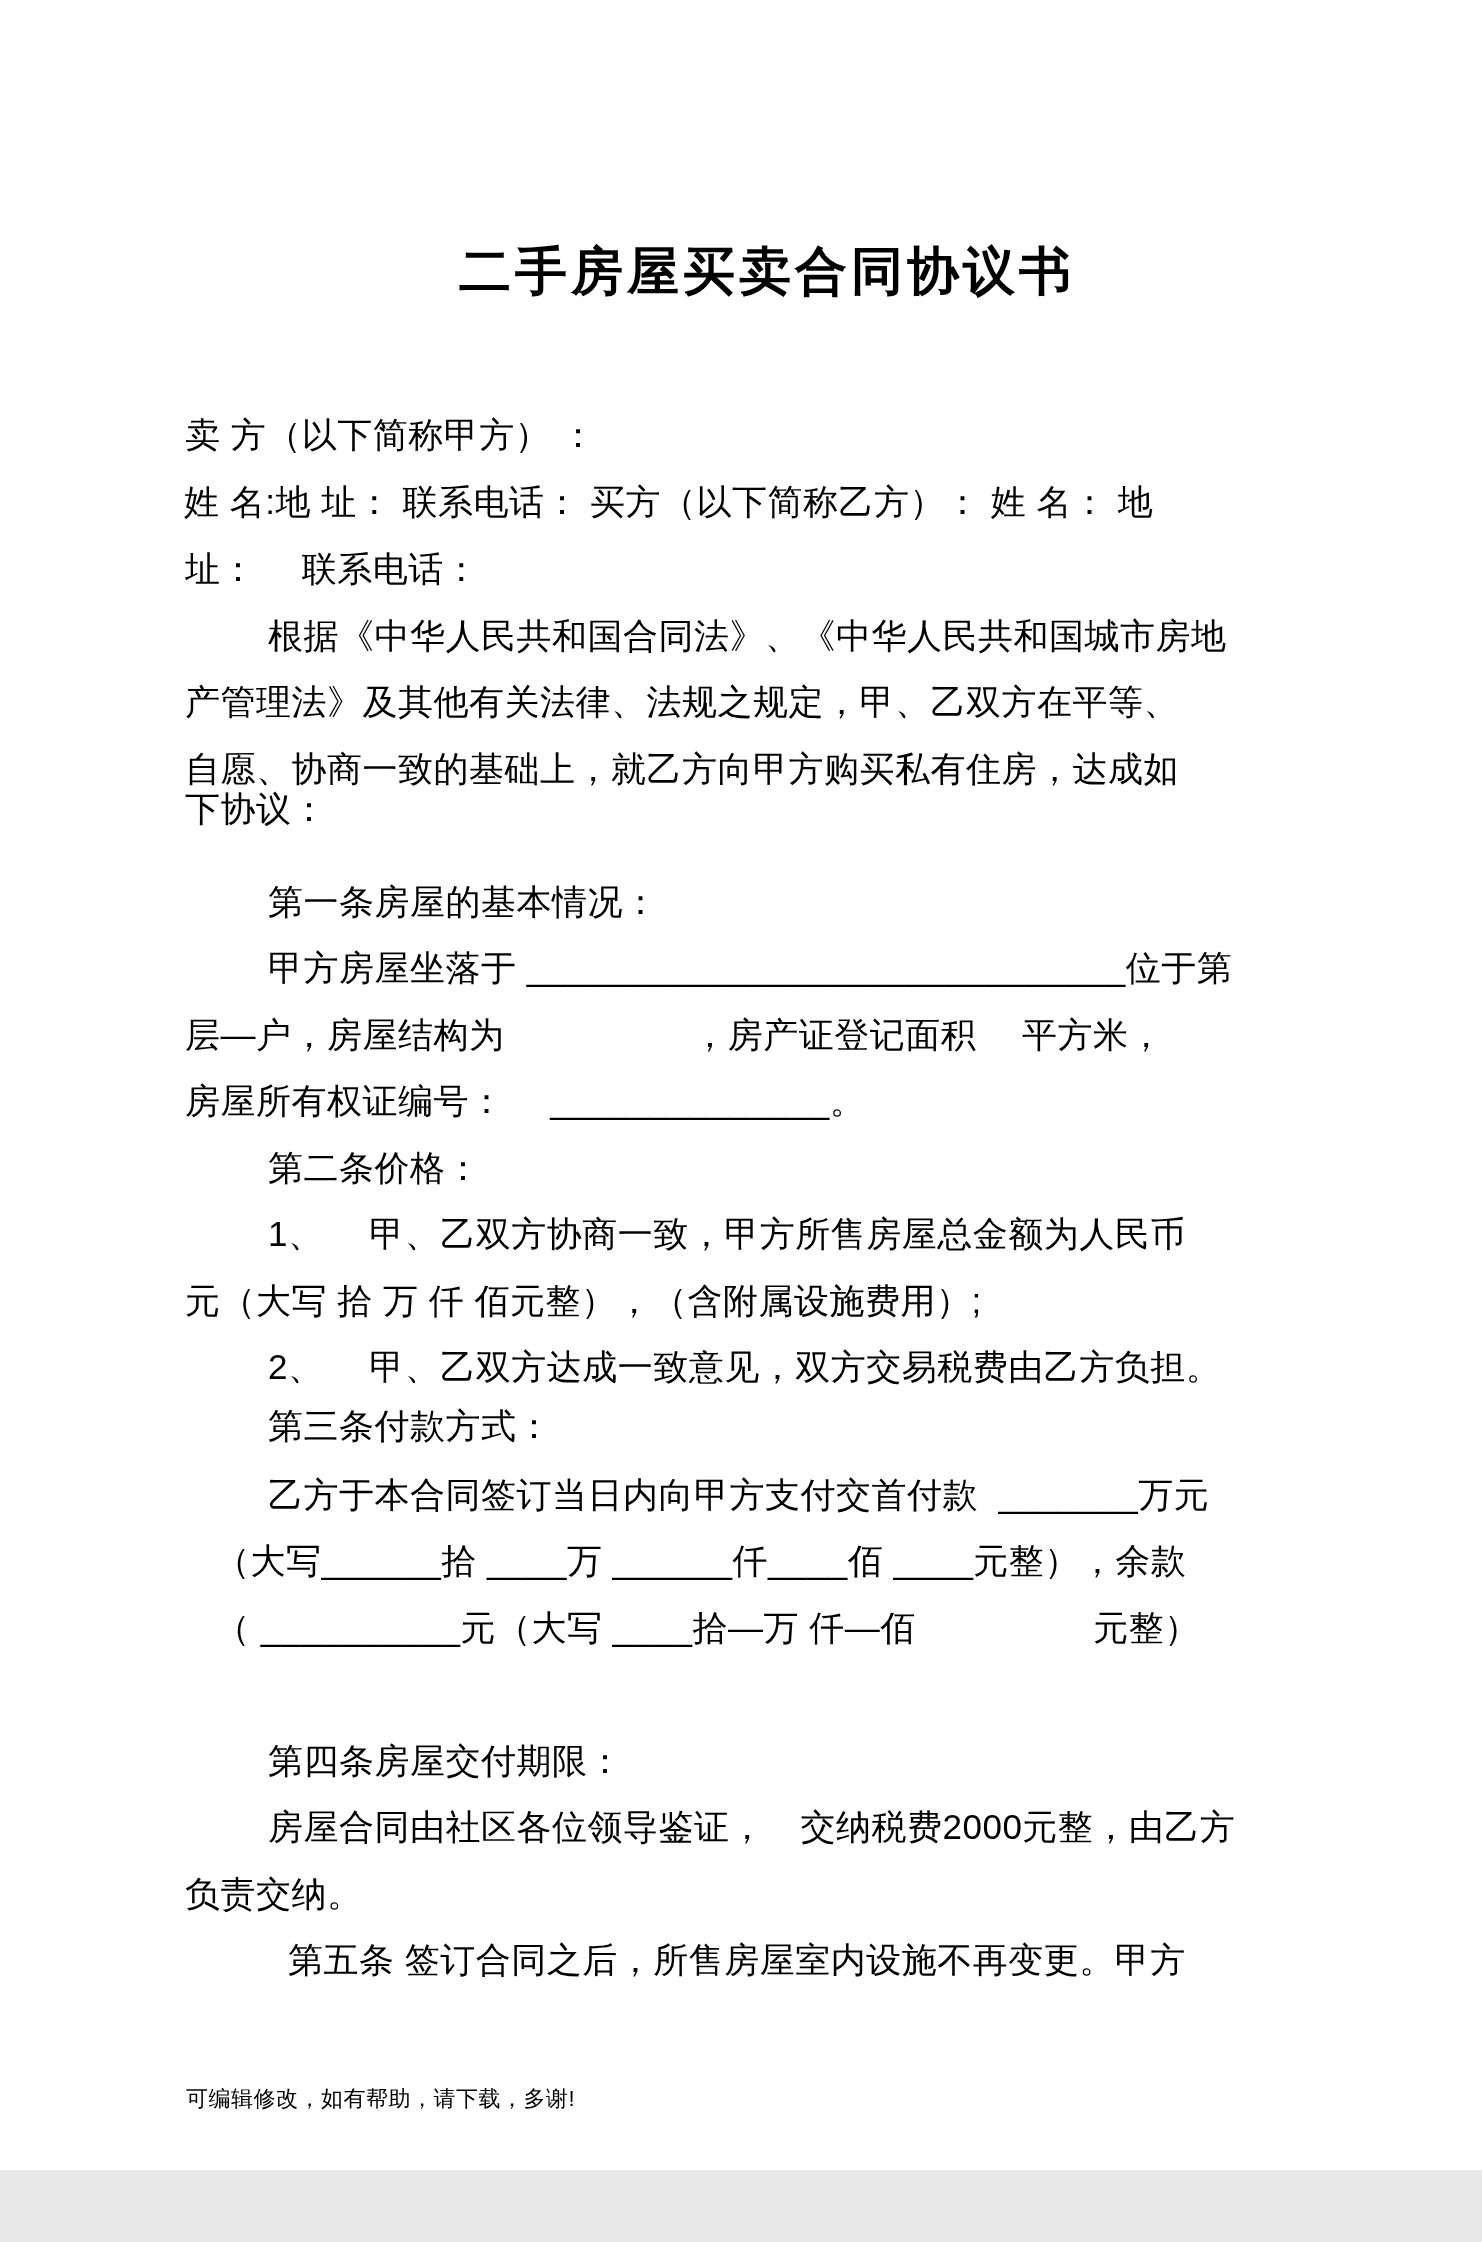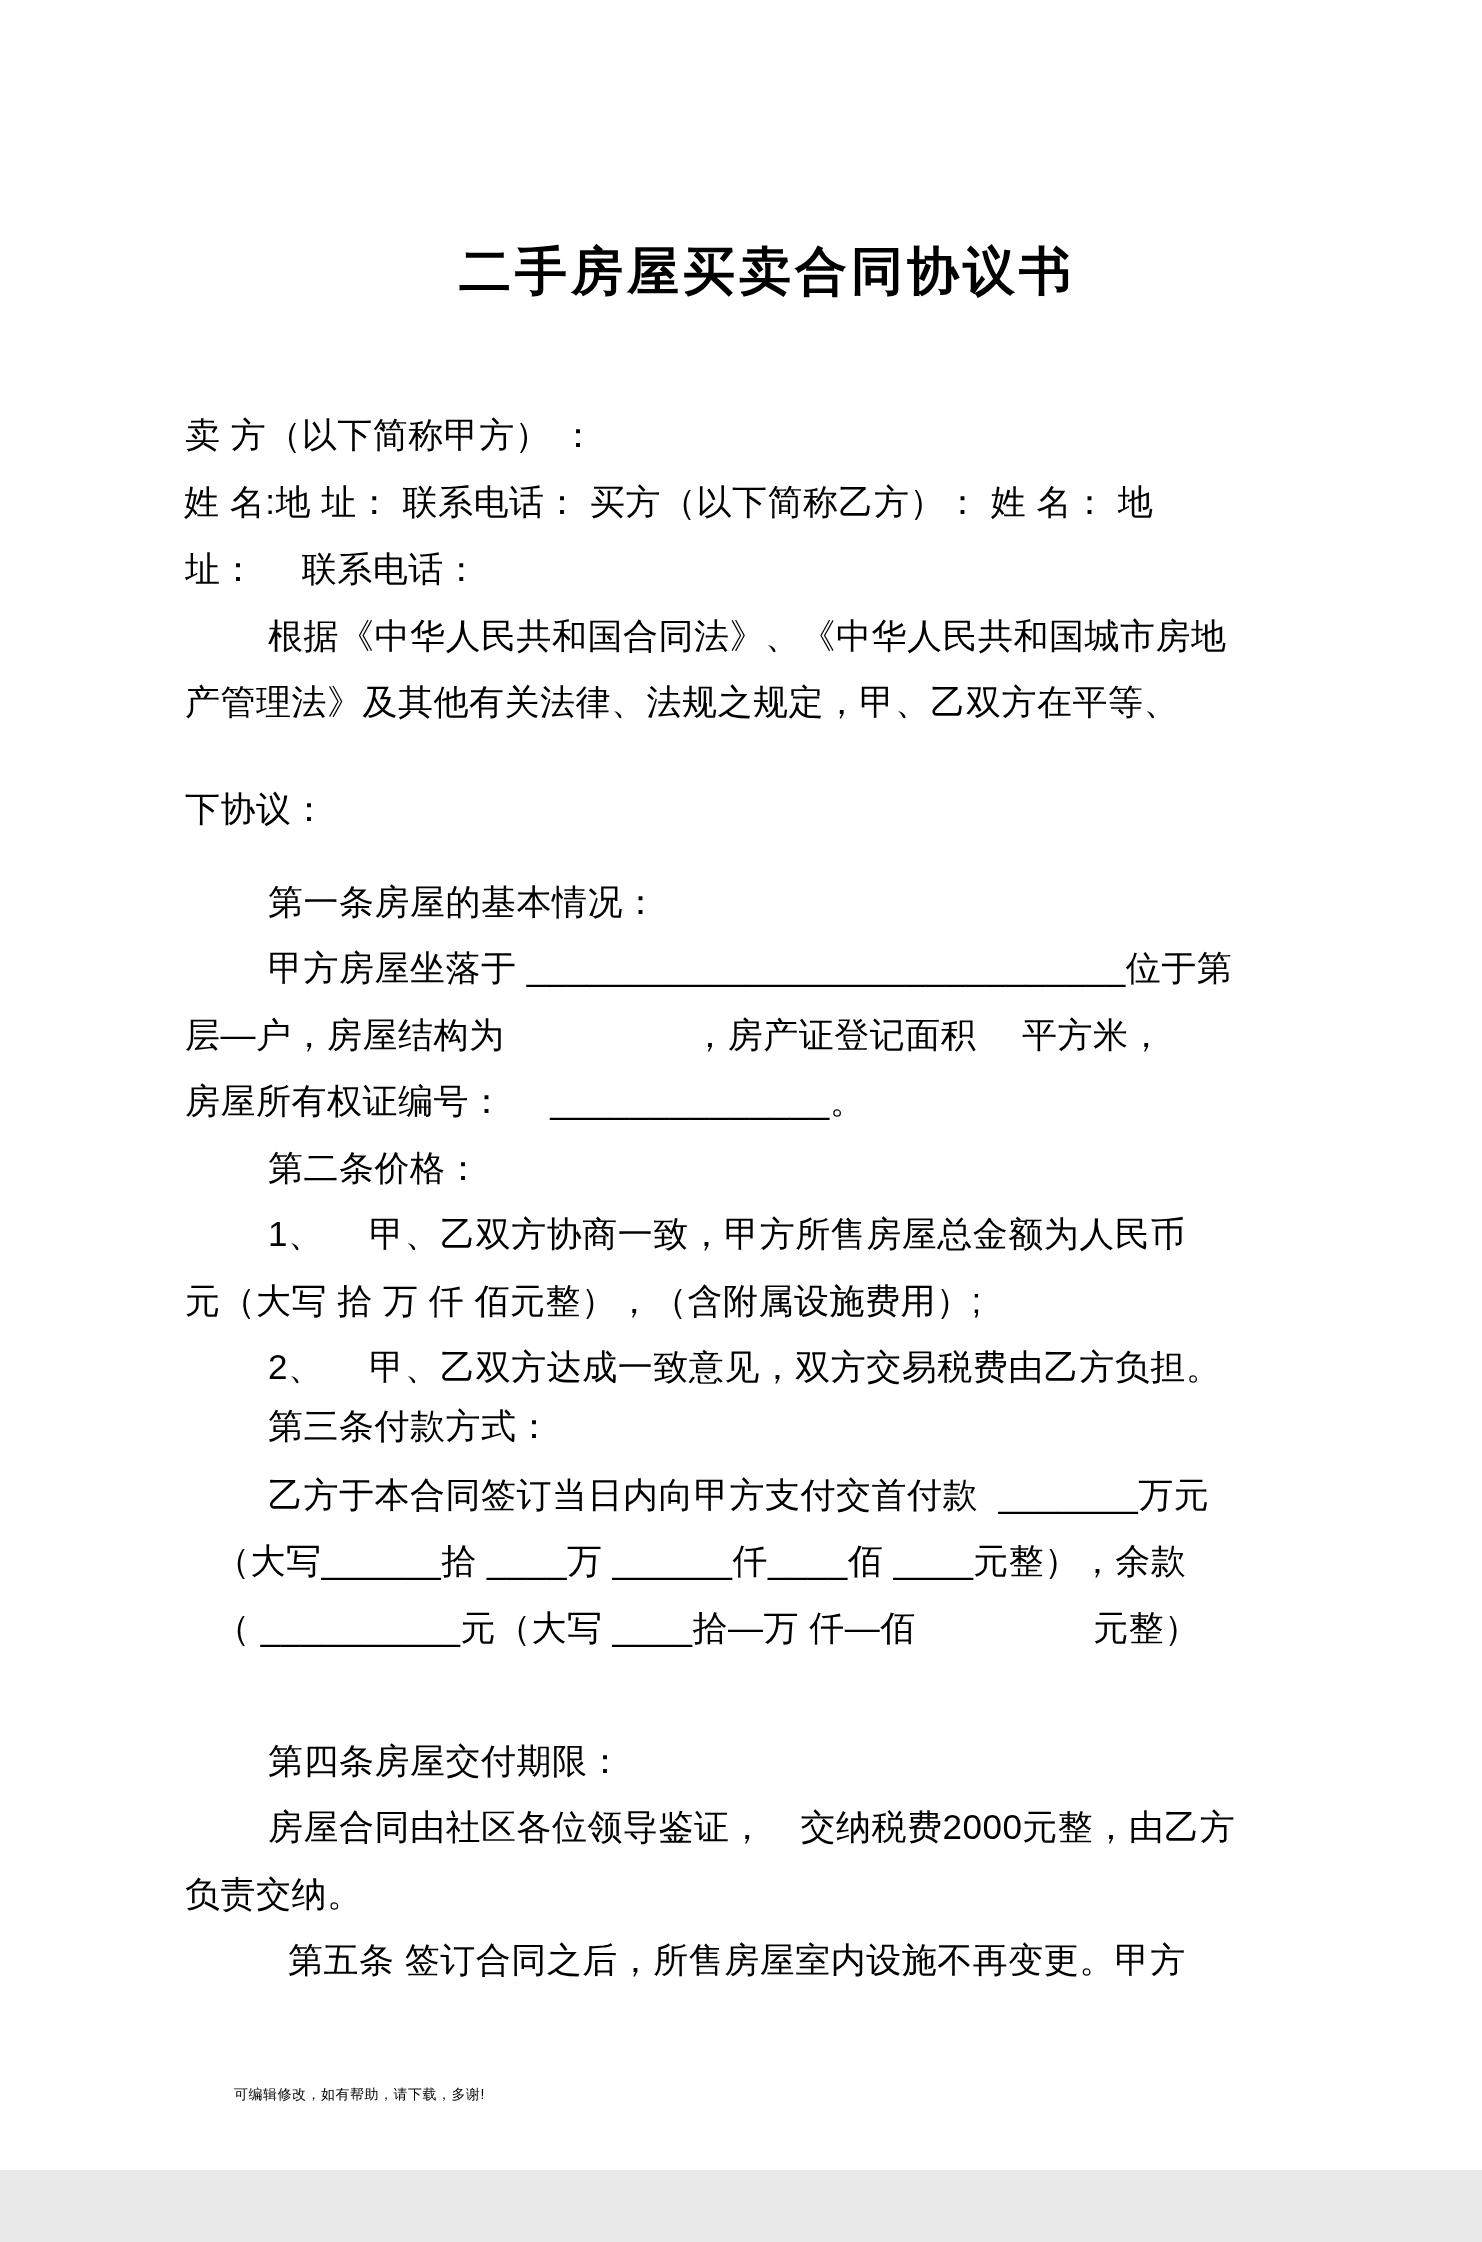--- a/index.html
+++ b/index.html
@@ -28,40 +28,40 @@
   .ln {
     position: absolute;
     font-size: 35px;
     font-weight: 400;
     letter-spacing: 0.5px;
     line-height: 1.12;
     white-space: pre;
   }
   .footer-note {
     position: absolute;
-    font-size: 14px;
+    font-size: 22px;
     font-weight: 400;
     letter-spacing: 0.5px;
     line-height: 1.2;
     white-space: pre;
-    margin-left: 48px;
   }
 </style>
 </head>
 <body>
 
 <div class="page">
 
   <h1 class="doc-title" style="left:459px; top:243px;">二手房屋买卖合同协议书</h1>
 
   <div class="ln" style="left:185px; top:415px;">卖 方（以下简称甲方） ：</div>
   <div class="ln" style="left:184px; top:482px;">姓 名:地 址： 联系电话： 买方（以下简称乙方）： 姓 名： 地</div>
   <div class="ln" style="left:185px; top:549px;">址：　 联系电话：</div>
   <div class="ln" style="left:268px; top:616px;">根据《中华人民共和国合同法》、《中华人民共和国城市房地</div>
   <div class="ln" style="left:185px; top:682px;">产管理法》及其他有关法律、法规之规定，甲、乙双方在平等、</div>
+  <div class="ln" style="left:185px; top:749px;">自愿、协商一致的基础上，就乙方向甲方购买私有住房，达成如</div>
   <div class="ln" style="left:185px; top:789px;">下协议：</div>
   <div class="ln" style="left:268px; top:882px;">第一条房屋的基本情况：</div>
   <div class="ln" style="left:268px; top:948px;">甲方房屋坐落于 ______________________________位于第</div>
   <div class="ln" style="left:185px; top:1015px;">层—户，房屋结构为　　　　　 ，房产证登记面积　 平方米，</div>
   <div class="ln" style="left:185px; top:1081px;">房屋所有权证编号：　 ______________。</div>
   <div class="ln" style="left:268px; top:1148px;">第二条价格：</div>
   <div class="ln" style="left:268px; top:1214px;">1、　 甲、乙双方协商一致，甲方所售房屋总金额为人民币</div>
   <div class="ln" style="left:185px; top:1281px;text-align:right;">元（大写 拾 万 仟 佰元整），（含附属设施费用）;</div>
   <div class="ln" style="left:268px; top:1347px;">2、　 甲、乙双方达成一致意见，双方交易税费由乙方负担。</div>
   <div class="ln" style="left:268px; top:1406px;">第三条付款方式：</div>

